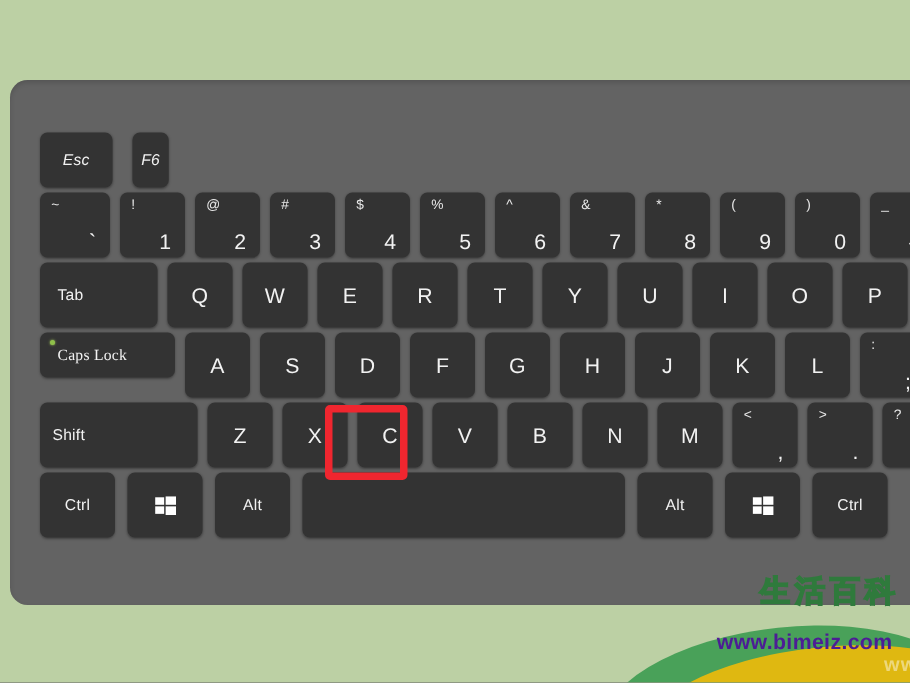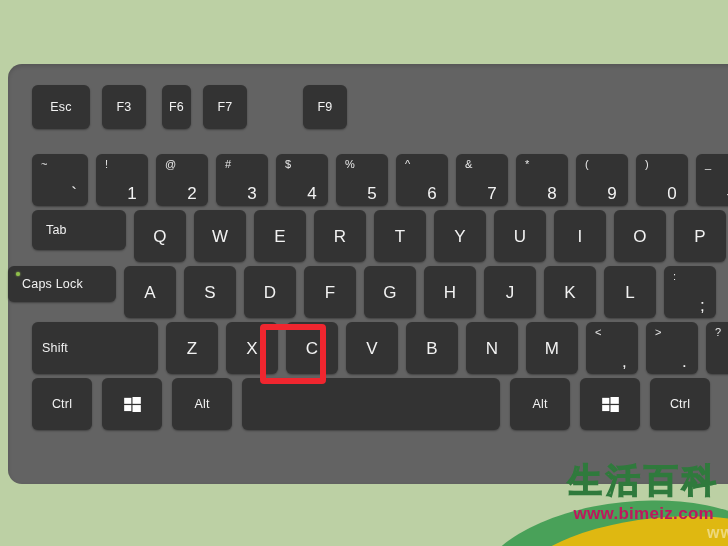--- a/index.html
+++ b/index.html
@@ -53,56 +53,47 @@
     background:#3f9c52;border-radius:50% 50% 0 0 / 100% 100% 0 0;
     transform:rotate(-6deg);opacity:.92;
   }
   #wm-swoosh-yellow{
     position:absolute;left:10px;bottom:-34px;width:300px;height:62px;
     background:#e8b90e;border-radius:50% 50% 0 0 / 100% 100% 0 0;
     transform:rotate(-6deg);opacity:.95;
   }
   #wm-cn{
     position:absolute;right:8px;top:4px;
-    font-family:Liberation Serif, serif;
-    font-size:34px;letter-spacing:4px;line-height:1;
+    font-family:Liberation Mono, monospace;
+    font-size:24px;letter-spacing:4px;line-height:1;
     color:transparent;-webkit-text-stroke:1.4px #2f7a3c;
     text-shadow:0 0 0 rgba(0,0,0,0);
     font-weight:700;
   }
   #wm-url{
     position:absolute;right:14px;top:44px;
-    font-size:17px;font-weight:700;color:#be185d;letter-spacing:.3px;
+    font-size:17px;font-weight:700;color:#4c1d95;letter-spacing:.3px;
     font-family:"Liberation Sans", sans-serif;
   }
   #wm-ghost{
     position:absolute;right:-6px;bottom:4px;
     font-size:16px;font-weight:700;color:rgba(255,255,255,.45);
     letter-spacing:1px;
   }
 </style>
 </head>
 <body>
 
 <div id="keyboard">
-    <div class="row" style="top: 21px;">
+    <div class="row" style="top: 42px; font-style: italic;">
       <div class="key fn" style="width: 58px; height: 44px; margin-left: 24px;">
         <span>Esc</span>
       </div>
-      <div class="key fn" style="width: 44px; height: 44px; margin-left: 12px;">
-        <span>F3</span>
-      </div>
       <div class="key fn" style="width: 29px; height: 44px; margin-left: 16px;">
         <span>F6</span>
-      </div>
-      <div class="key fn" style="width: 44px; height: 44px; margin-left: 12px;">
-        <span>F7</span>
-      </div>
-      <div class="key fn" style="width: 44px; height: 44px; margin-left: 56px;">
-        <span>F9</span>
       </div>
     </div>
     <div class="row" style="top: 90px;">
       <div class="key dual" style="width: 56px; height: 52px; margin-left: 24px;">
         <span class="up">~</span>
         <span class="lo">`</span>
       </div>
       <div class="key dual" style="width: 52px; height: 52px; margin-left: 8px;">
         <span class="up">!</span>
         <span class="lo">1</span>
@@ -142,21 +133,21 @@
       <div class="key dual" style="width: 52px; height: 52px; margin-left: 8px;">
         <span class="up">)</span>
         <span class="lo">0</span>
       </div>
       <div class="key dual" style="width: 52px; height: 52px; margin-left: 8px;">
         <span class="up">_</span>
         <span class="lo">–</span>
       </div>
     </div>
     <div class="row" style="top: 146px;">
-      <div class="key wordleft" style="width: 80px; height: 40px; margin-left: 24px;">
+      <div class="key wordleft" style="width: 80px; height: 52px; margin-left: 24px;">
         <span>Tab</span>
       </div>
       <div class="key" style="width: 52px; height: 52px; margin-left: 8px;">
         <span class="lower">Q</span>
       </div>
       <div class="key" style="width: 52px; height: 52px; margin-left: 8px;">
         <span class="lower">W</span>
       </div>
       <div class="key" style="width: 52px; height: 52px; margin-left: 8px;">
         <span class="lower">E</span>
@@ -177,21 +168,21 @@
         <span class="lower">I</span>
       </div>
       <div class="key" style="width: 52px; height: 52px; margin-left: 8px;">
         <span class="lower">O</span>
       </div>
       <div class="key" style="width: 52px; height: 52px; margin-left: 8px;">
         <span class="lower">P</span>
       </div>
     </div>
     <div class="row" style="top: 202px;">
-      <div class="key wordleft" style="width: 94px; height: 36px; ">
+      <div class="key wordleft" style="width: 94px; height: 36px; margin-left: 24px; font-family: Liberation Serif, serif;">
         <span class="led"></span>
         <span>Caps Lock</span>
       </div>
       <div class="key" style="width: 52px; height: 52px; margin-left: 8px;">
         <span class="lower">A</span>
       </div>
       <div class="key" style="width: 52px; height: 52px; margin-left: 8px;">
         <span class="lower">S</span>
       </div>
       <div class="key" style="width: 52px; height: 52px; margin-left: 8px;">

